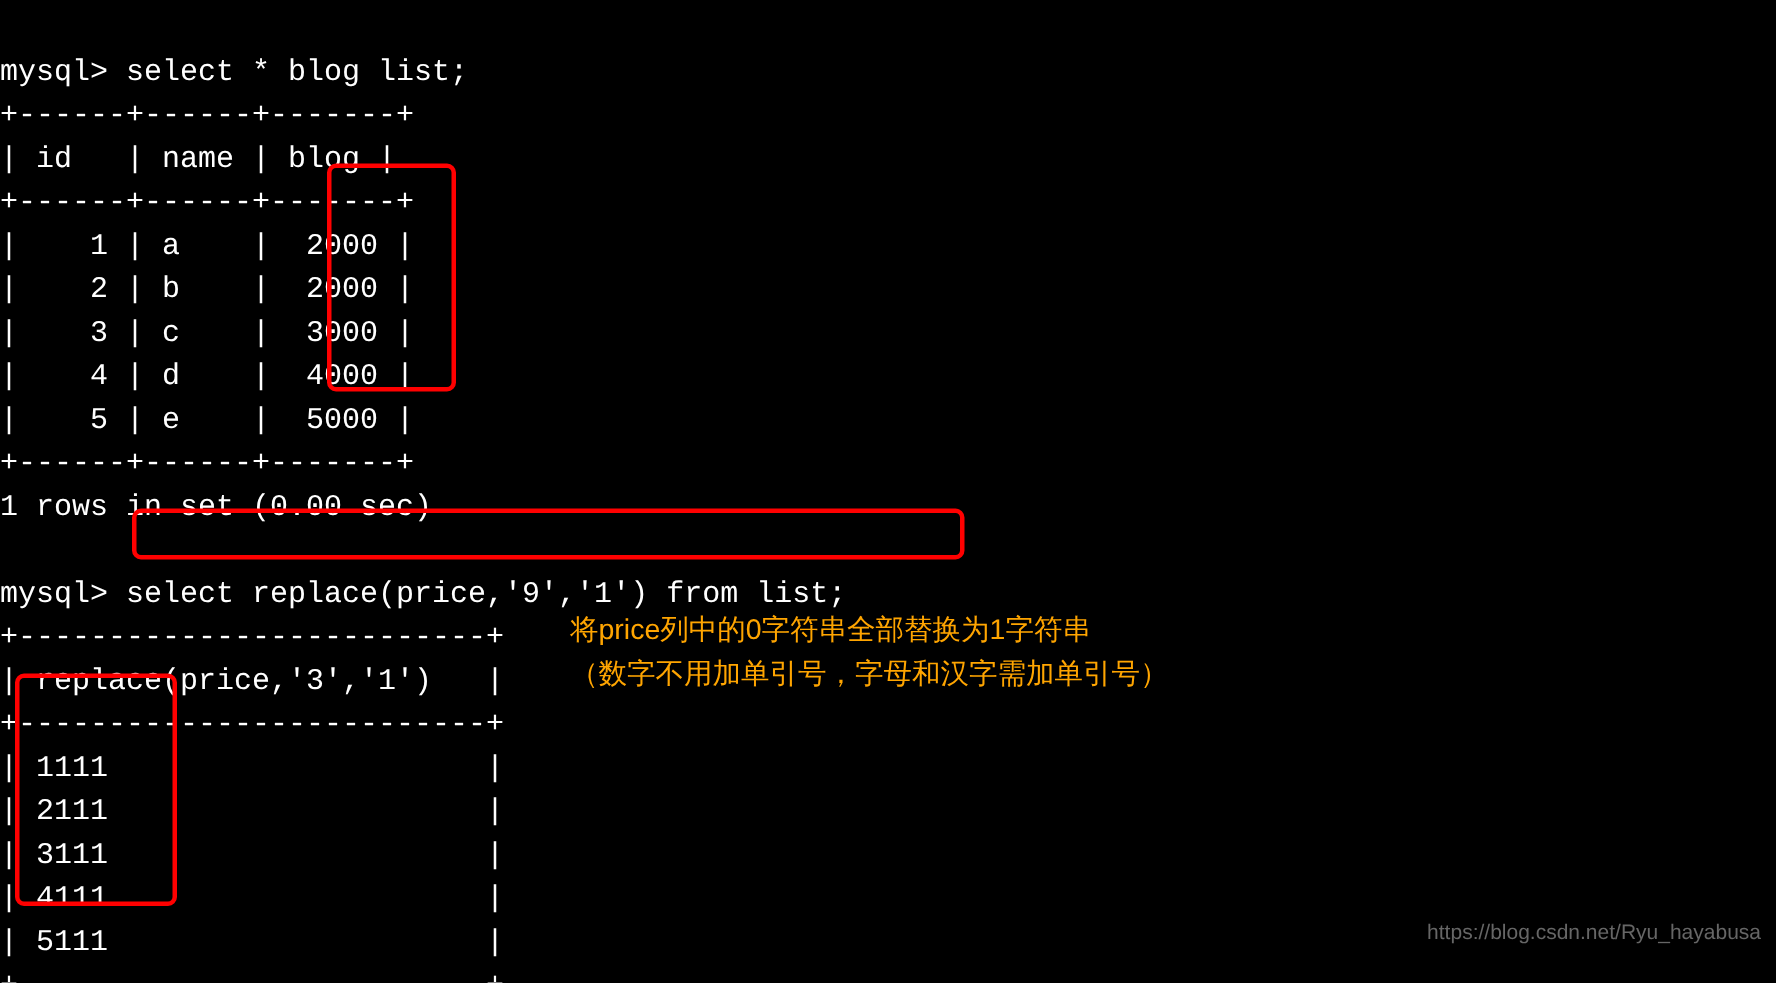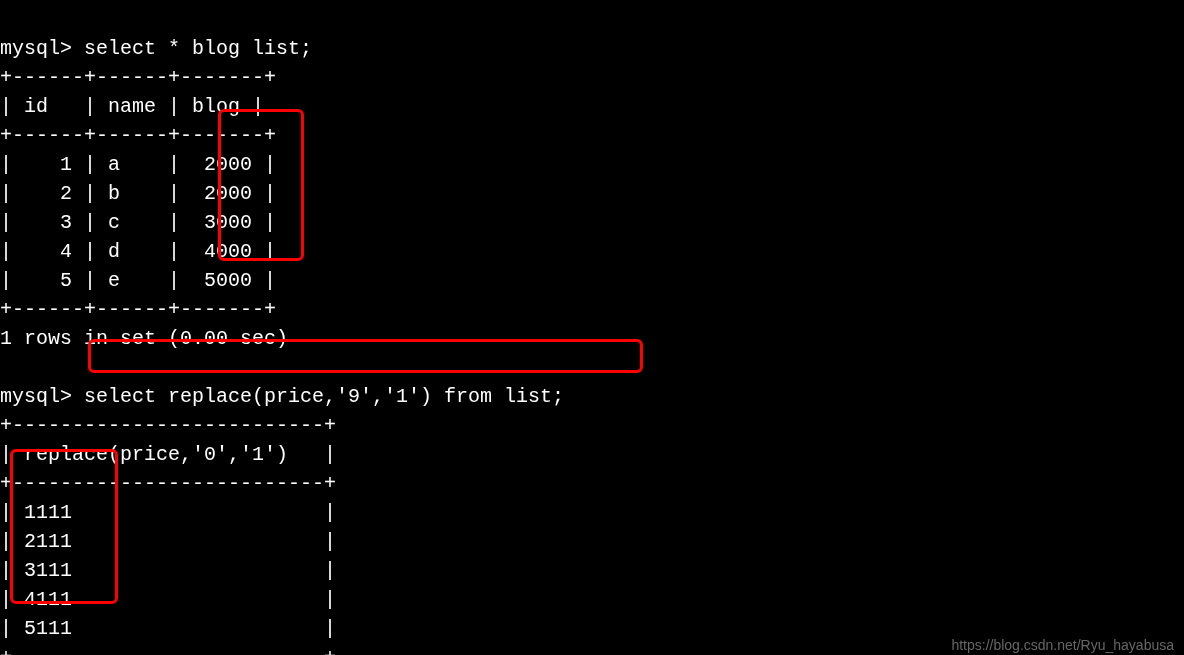--- a/index.html
+++ b/index.html
@@ -44,21 +44,21 @@
     .annotation {
       position: absolute;
       color: #ffa500;
       font-family: 'Microsoft YaHei', 'SimHei', sans-serif;
       font-size: 19px;
       line-height: 1.5;
       white-space: normal;
     }
     .watermark {
       position: absolute;
-      bottom: 0;
+      bottom: 24px;
       right: 10px;
       color: #666;
       font-size: 14px;
       font-family: Arial, sans-serif;
     }
   </style>
 </head>
 <body>
 
 <div class="terminal">
@@ -69,33 +69,35 @@
 <span>|    1 | a    |  2000 |</span>
 <span>|    2 | b    |  2000 |</span>
 <span>|    3 | c    |  3000 |</span>
 <span>|    4 | d    |  4000 |</span>
 <span>|    5 | e    |  5000 |</span>
 <span>+------+------+-------+</span>
 <span>1 rows in set (0.00 sec)</span>
 
 <span>mysql&gt;</span> <span>select replace(price,'9','1') from list;</span>
 <span>+--------------------------+</span>
-<span>| replace(price,'0','1')   |</span>
+<span>| replace(price,'3','1')   |</span>
 <span>+--------------------------+</span>
 <span>| 1111                     |</span>
 <span>| 2111                     |</span>
 <span>| 3111                     |</span>
 <span>| 4111                     |</span>
 <span>| 5111                     |</span>
 <span>+--------------------------+</span>
 
 </div>
 
 <div class="highlight-box-1" style="top:109px; left:218px; width:86px; height:152px;"></div>
 
 <div class="highlight-box-2" style="top:339px; left:88px; width:555px; height:34px;"></div>
 
 <div class="highlight-box-3" style="top:449px; left:10px; width:108px; height:155px;"></div>
 
 <div class="annotation" style="top:407px; left:380px;">
+  <div>将price列中的0字符串全部替换为1字符串</div>
+  <div>（数字不用加单引号，字母和汉字需加单引号）</div>
 </div>
 
 <div class="watermark">https://blog.csdn.net/Ryu_hayabusa</div>
 
 </body></html>

